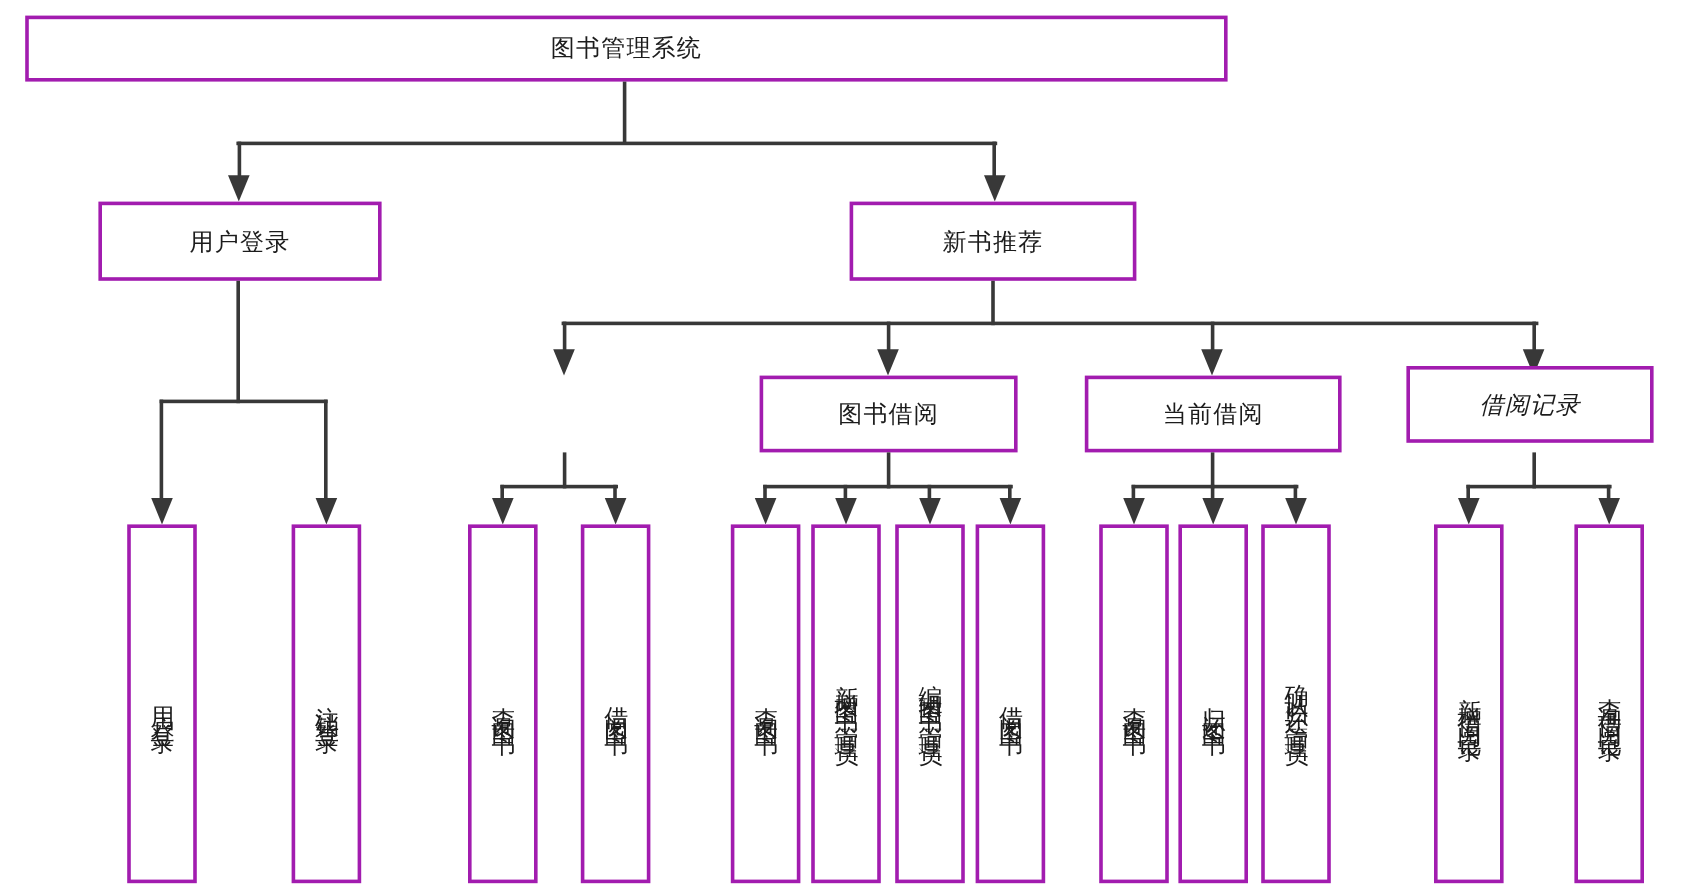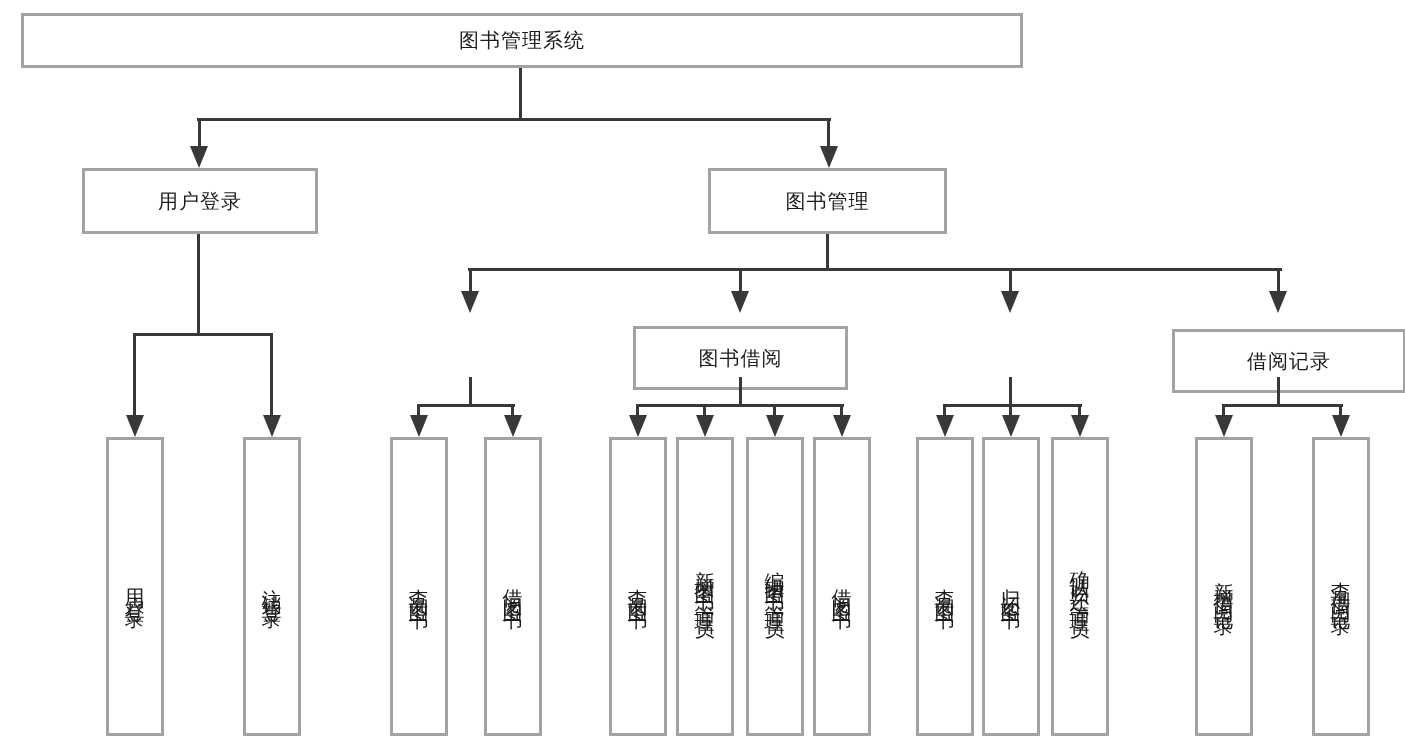--- a/index.html
+++ b/index.html
@@ -8,21 +8,21 @@
     width: 1405px;
     height: 747px;
     background: #ffffff;
     font-family: "Liberation Sans", "DejaVu Sans", sans-serif;
     color: #1c1c1c;
     overflow: hidden;
   }
   .box {
     position: absolute;
     box-sizing: border-box;
-    border: 3px solid #a3a3a3;
+    border: 3px solid #a21caf;
     background: #ffffff;
     display: flex;
     align-items: center;
     justify-content: center;
     text-align: center;
   }
   .hbox { font-size: 20px; letter-spacing: 1px; }
   .vbox {
     writing-mode: vertical-rl;
     text-orientation: upright;
@@ -57,42 +57,43 @@
   <div class="box hbox" style="left:21px; top:13px; width:1002px; height:55px;">图书管理系统</div>
 
   <div class="vline" style="left:519px; top:68px; width:3px; height:52px;"></div>
   <div class="hline" style="left:197px; top:118px; width:634px; height:3px;"></div>
   <div class="vline" style="left:198px; top:118px; width:3px; height:32px;"></div>
   <div class="arrow" style="left:190px; top:146px;"></div>
   <div class="vline" style="left:827px; top:118px; width:3px; height:32px;"></div>
   <div class="arrow" style="left:820px; top:146px;"></div>
 
   <div class="box hbox" style="left:82px; top:168px; width:236px; height:66px;">用户登录</div>
-  <div class="box hbox" style="left:708px; top:168px; width:239px; height:66px;">图书管理</div>
+  <div class="box hbox" style="left:708px; top:168px; width:239px; height:66px;">新书推荐</div>
 
   <div class="vline" style="left:197px; top:234px; width:3px; height:102px;"></div>
   <div class="hline" style="left:133px; top:333px; width:140px; height:3px;"></div>
   <div class="vline" style="left:133px; top:333px; width:3px; height:86px;"></div>
   <div class="arrow" style="left:126px; top:415px;"></div>
   <div class="vline" style="left:270px; top:333px; width:3px; height:86px;"></div>
   <div class="arrow" style="left:263px; top:415px;"></div>
 
   <div class="vline" style="left:826px; top:234px; width:3px; height:37px;"></div>
   <div class="hline" style="left:468px; top:268px; width:814px; height:3px;"></div>
   <div class="vline" style="left:469px; top:268px; width:3px; height:28px;"></div>
   <div class="arrow" style="left:461px; top:291px;"></div>
   <div class="vline" style="left:739px; top:268px; width:3px; height:28px;"></div>
   <div class="arrow" style="left:731px; top:291px;"></div>
   <div class="vline" style="left:1009px; top:268px; width:3px; height:28px;"></div>
   <div class="arrow" style="left:1001px; top:291px;"></div>
   <div class="vline" style="left:1277px; top:268px; width:3px; height:28px;"></div>
   <div class="arrow" style="left:1269px; top:291px;"></div>
 
-  <div class="box hbox" style="left:633px; top:326px; width:215px; height:64px;">图书借阅</div>
-  <div class="box hbox" style="left:1172px; top:329px; width:234px; height:64px;">借阅记录</div>
+  <div class="box hbox" style="left:633px; top:313px; width:215px; height:64px;">图书借阅</div>
+  <div class="box hbox" style="left:904px; top:313px; width:214px; height:64px;">当前借阅</div>
+  <div class="box hbox" style="left:1172px; top:305px; width:206px; height:64px;font-style:italic;">借阅记录</div>
 
   <div class="vline" style="left:469px; top:377px; width:3px; height:30px;"></div>
   <div class="hline" style="left:417px; top:404px; width:98px; height:3px;"></div>
   <div class="vline" style="left:417px; top:404px; width:3px; height:15px;"></div>
   <div class="arrow" style="left:410px; top:415px;"></div>
   <div class="vline" style="left:511px; top:404px; width:3px; height:15px;"></div>
   <div class="arrow" style="left:504px; top:415px;"></div>
 
   <div class="vline" style="left:739px; top:377px; width:3px; height:30px;"></div>
   <div class="hline" style="left:636px; top:404px; width:208px; height:3px;"></div>

